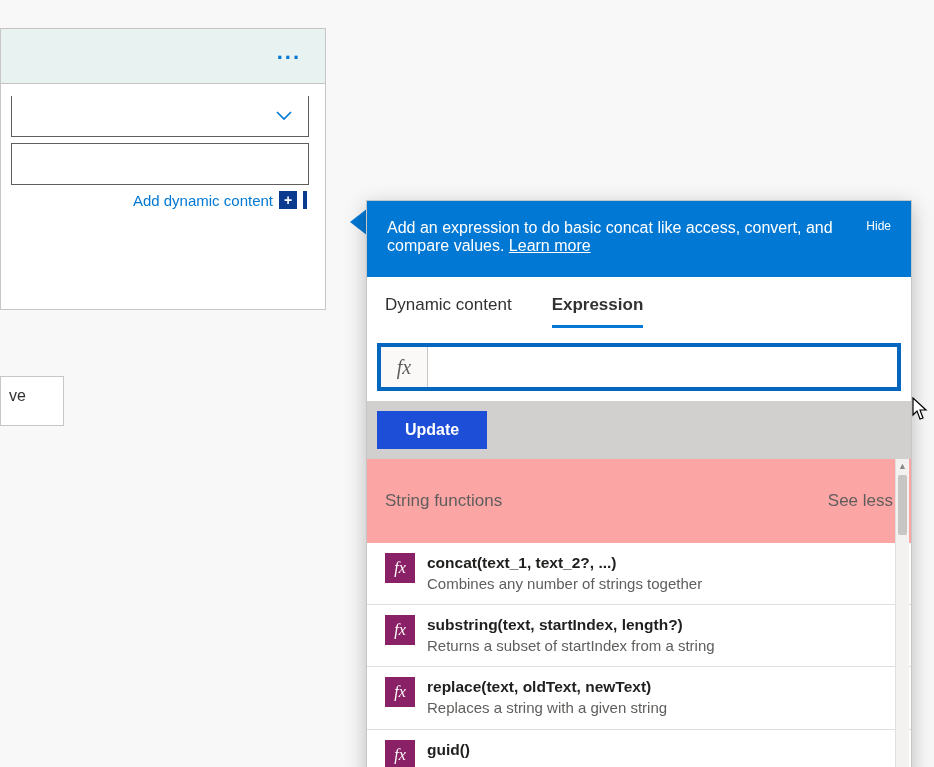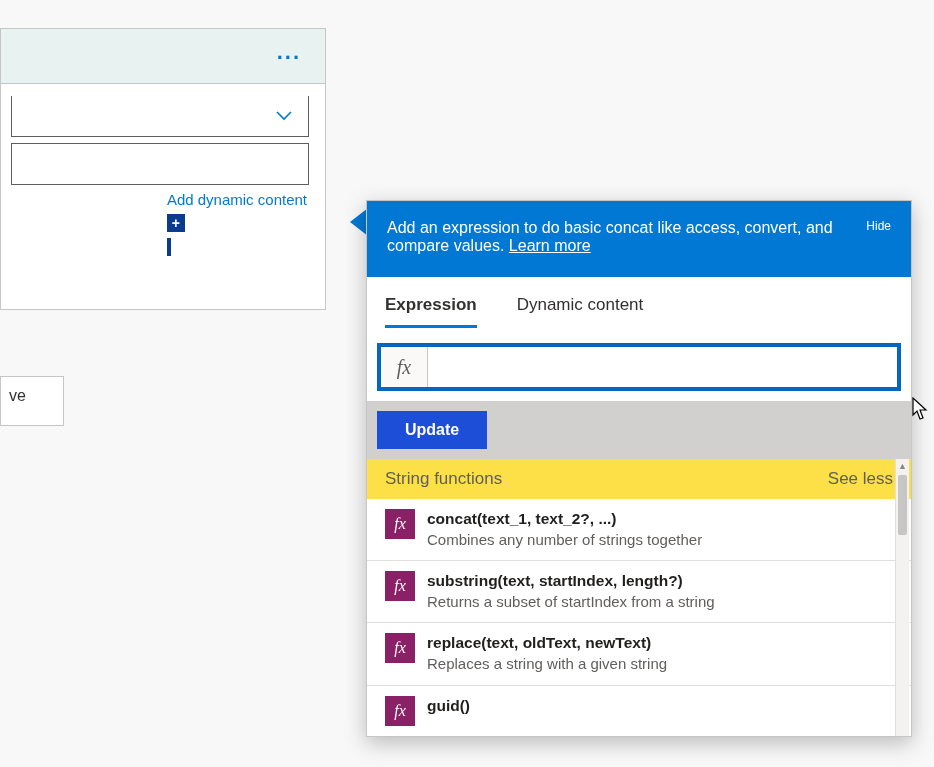--- a/index.html
+++ b/index.html
@@ -67,24 +67,23 @@
   }
   .chevron svg { display: block; }
   .add-dyn-row {
     text-align: right;
     padding-right: 2px;
   }
   .add-dyn-link {
     color: #0078d4;
     font-size: 15px;
     display: inline-flex;
-    align-items: flex-start;
+    align-items: flex-end;
     gap: 6px;
     cursor: pointer;
-    flex-direction: column;
   }
   .add-dyn-plus {
     display: inline-block;
     width: 18px;
     height: 18px;
     background: #0a3b8f;
     color: #fff;
     text-align: center;
     font-weight: bold;
     line-height: 18px;
@@ -213,22 +212,22 @@
     color: #fff;
     border: none;
     font-size: 16px;
     font-weight: 600;
     padding: 10px 28px;
     cursor: pointer;
   }
 
   .fn-group {
     position: relative;
-    background: #fde047;
-    padding: 10px 18px;
+    background: #fca5a5;
+    padding: 32px 18px;
     display: flex;
     justify-content: space-between;
     font-size: 17px;
     color: #605e5c;
   }
   .fn-group .see-less { cursor: pointer; }
 
   .fn-list {
     position: relative;
     max-height: 240px;
@@ -335,22 +334,22 @@
   <div class="expr-panel">
     <div class="expr-header">
       <div>
         <span>Add an expression to do basic concat like access, convert, and compare values.</span>
         <a href="#">Learn more</a>
       </div>
       <div class="expr-hide">Hide</div>
     </div>
 
     <div class="expr-tabs">
+      <div class="expr-tab">Dynamic content</div>
       <div class="expr-tab active">Expression</div>
-      <div class="expr-tab">Dynamic content</div>
     </div>
 
     <div class="expr-input-wrap">
       <div class="fx-box">
         <span>fx</span>
       </div>
     </div>
 
     <div class="update-bar">
       <button class="update-btn">Update</button>

